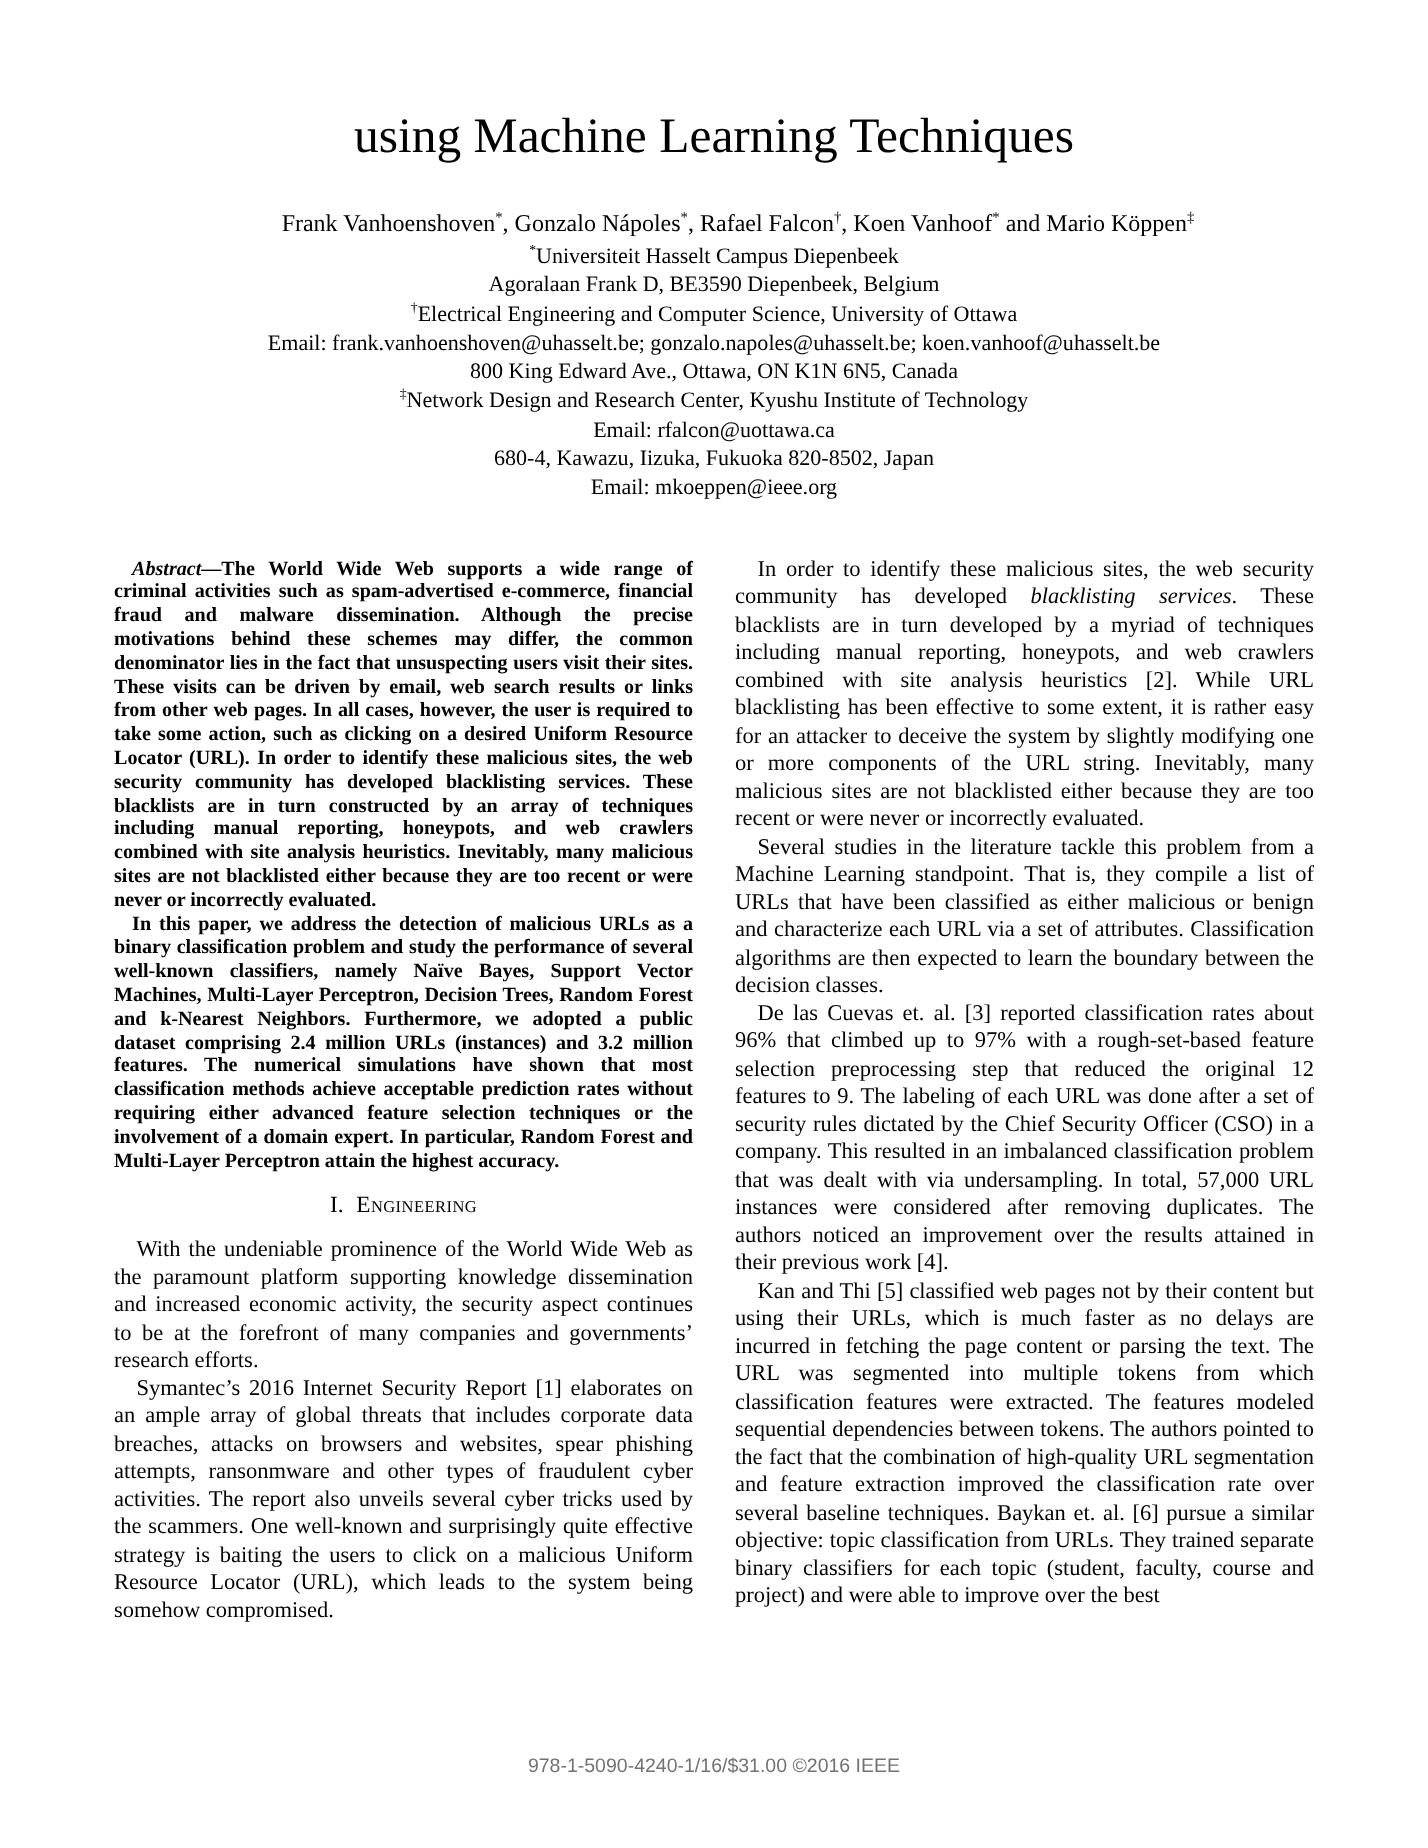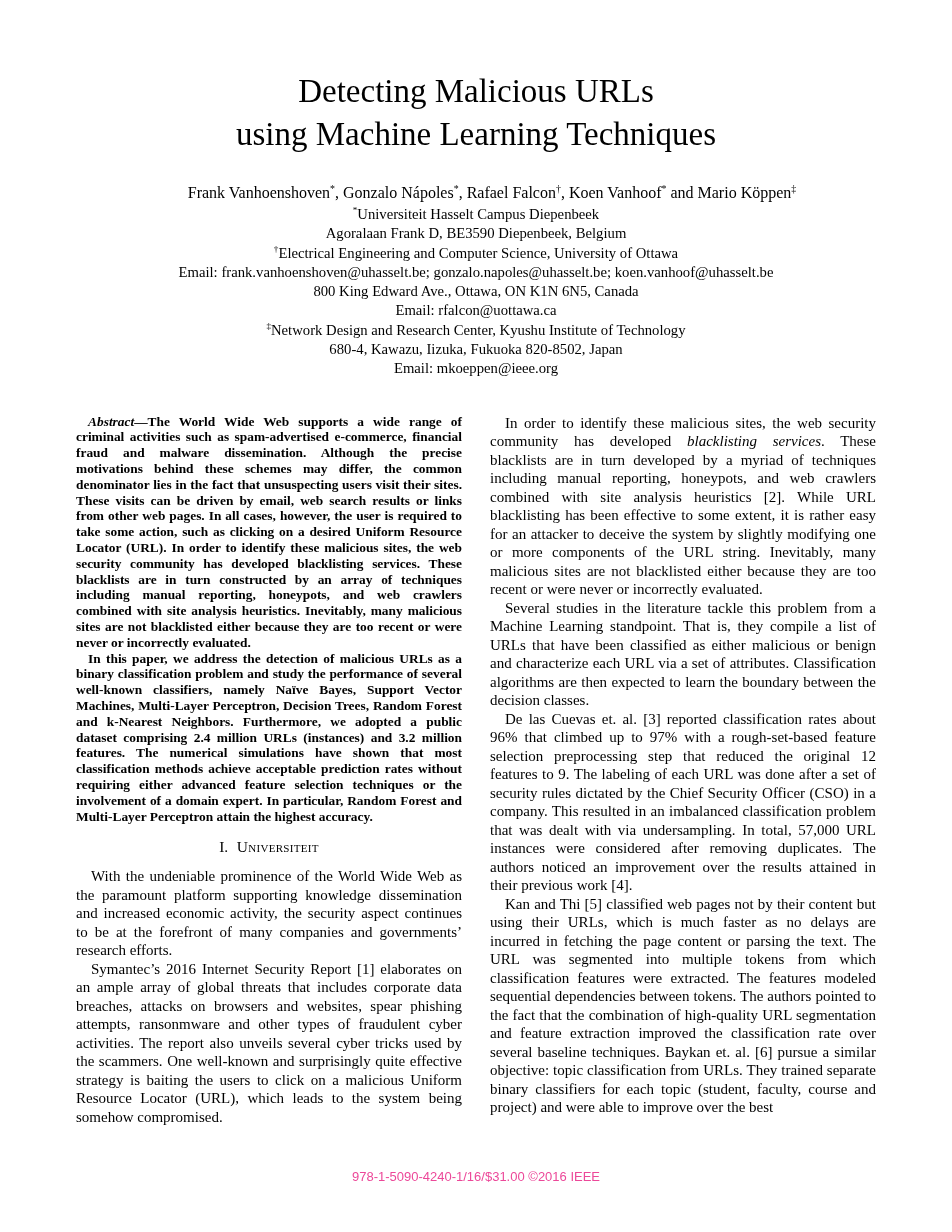--- a/index.html
+++ b/index.html
@@ -22,57 +22,56 @@
     text-align: justify; text-indent: 0.9em; margin: 0;
   }
   .body-par {
     font-size: 15px; line-height: 18.5px;
     text-align: justify; text-indent: 1em; margin: 0;
   }
   .sec-heading { text-align: center; font-size: 15.5px; margin: 14px 0 11px 0; }
   .sc { font-variant: small-caps; margin-left: 0.55em; letter-spacing: 0.3px; }
   .footer {
     position: absolute; left: 0; right: 0; top: 1169px; text-align: center;
-    font-family: "Liberation Sans", sans-serif; font-size: 13px; color: #ec4899;
+    font-family: "Liberation Sans", sans-serif; font-size: 13px; color: #737373;
   }
 </style>
 </head>
 <body>
 
 <div class="page">
 
   <div class="header">
     <h1 class="title">
-      <div>Detecting Malicious URLs</div>
       <div>using Machine Learning Techniques</div>
     </h1>
     <div class="authors"><span>Frank Vanhoenshoven</span><sup>*</sup><span>, Gonzalo Nápoles</span><sup>*</sup><span>, Rafael Falcon</span><sup>†</sup><span>, Koen Vanhoof</span><sup>*</sup><span> and Mario Köppen</span><sup>‡</sup></div>
     <div class="affiliations">
       <div><sup>*</sup><span>Universiteit Hasselt Campus Diepenbeek</span></div>
       <div><span>Agoralaan Frank D, BE3590 Diepenbeek, Belgium</span></div>
       <div><sup>†</sup><span>Electrical Engineering and Computer Science, University of Ottawa</span></div>
       <div><span>Email: frank.vanhoenshoven@uhasselt.be; gonzalo.napoles@uhasselt.be; koen.vanhoof@uhasselt.be</span></div>
       <div><span>800 King Edward Ave., Ottawa, ON K1N 6N5, Canada</span></div>
+      <div><sup>‡</sup><span>Network Design and Research Center, Kyushu Institute of Technology</span></div>
       <div><span>Email: rfalcon@uottawa.ca</span></div>
-      <div><sup>‡</sup><span>Network Design and Research Center, Kyushu Institute of Technology</span></div>
       <div><span>680-4, Kawazu, Iizuka, Fukuoka 820-8502, Japan</span></div>
       <div><span>Email: mkoeppen@ieee.org</span></div>
     </div>
   </div>
 
   <div class="columns">
 
     <div class="col">
       <div class="abstract">
         <p><span class="it">Abstract</span><span>—The World Wide Web supports a wide range of criminal activities such as spam-advertised e-commerce, financial fraud and malware dissemination. Although the precise motivations behind these schemes may differ, the common denominator lies in the fact that unsuspecting users visit their sites. These visits can be driven by email, web search results or links from other web pages. In all cases, however, the user is required to take some action, such as clicking on a desired Uniform Resource Locator (URL). In order to identify these malicious sites, the web security community has developed blacklisting services. These blacklists are in turn constructed by an array of techniques including manual reporting, honeypots, and web crawlers combined with site analysis heuristics. Inevitably, many malicious sites are not blacklisted  either because they are too recent or were never or incorrectly evaluated.</span></p>
         <p><span>In this paper, we address the detection of malicious URLs as a binary classification problem and study the performance of several well-known classifiers, namely Naïve Bayes, Support Vector Machines, Multi-Layer Perceptron, Decision Trees, Random Forest and k-Nearest Neighbors. Furthermore, we adopted a public dataset comprising 2.4 million URLs (instances) and 3.2 million features. The numerical simulations have shown that most classification methods achieve acceptable prediction rates without requiring either advanced feature selection techniques or the involvement of a domain expert. In particular, Random Forest and Multi-Layer Perceptron attain the highest accuracy.</span></p>
       </div>
 
       <div class="sec-heading">
-        <span>I.</span><span class="sc">Universiteit</span>
+        <span>I.</span><span class="sc">Engineering</span>
       </div>
 
       <p class="body-par"><span>With the undeniable prominence of the World Wide Web as the paramount platform supporting knowledge dissemination and increased economic activity, the security aspect continues to be at the forefront of many companies and governments’ research efforts.</span></p>
       <p class="body-par"><span>Symantec’s 2016 Internet Security Report [1] elaborates on an ample array of global threats that includes corporate data breaches, attacks on browsers and websites, spear phishing attempts, ransonmware and other types of fraudulent cyber activities. The report also unveils several cyber tricks used by the scammers. One well-known and surprisingly quite effective strategy is baiting the users to click on a malicious Uniform Resource Locator (URL), which leads to the system being somehow compromised.</span></p>
     </div>
 
     <div class="col">
       <p class="body-par"><span>In order to identify these malicious sites, the web security community has developed </span><span class="it">blacklisting services</span><span>. These blacklists are in turn developed by a myriad of techniques including manual reporting, honeypots, and web crawlers combined with site analysis heuristics [2]. While URL blacklisting has been effective to some extent, it is rather easy for an attacker to deceive the system by slightly modifying one or more components of the URL string. Inevitably, many malicious sites are not blacklisted  either because they are too recent or were never or incorrectly evaluated.</span></p>
       <p class="body-par"><span>Several studies in the literature tackle this problem from a Machine Learning standpoint. That is, they compile a list of URLs that have been classified as either malicious or benign and characterize each URL via a set of attributes. Classification algorithms are then expected to learn the boundary between the decision classes.</span></p>
       <p class="body-par"><span>De las Cuevas et. al. [3] reported classification rates about 96% that climbed up to 97% with a rough-set-based feature selection preprocessing step that reduced the original 12 features to 9. The labeling of each URL was done after a set of security rules dictated by the Chief Security Officer (CSO) in a company. This resulted in an imbalanced classification problem that was dealt with via undersampling. In total, 57,000 URL instances were considered after removing duplicates. The authors noticed an improvement over the results attained in their previous work [4].</span></p>

